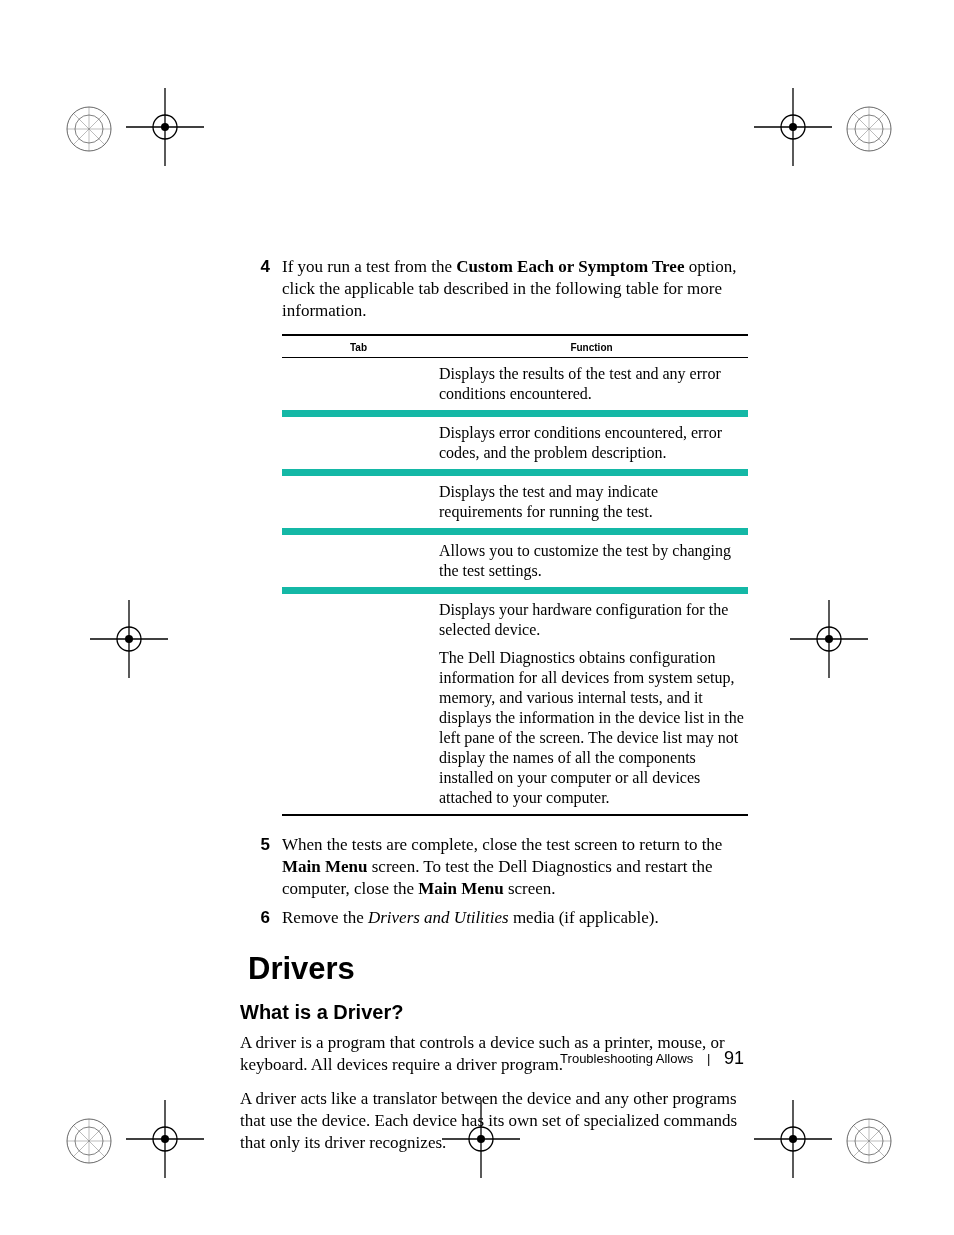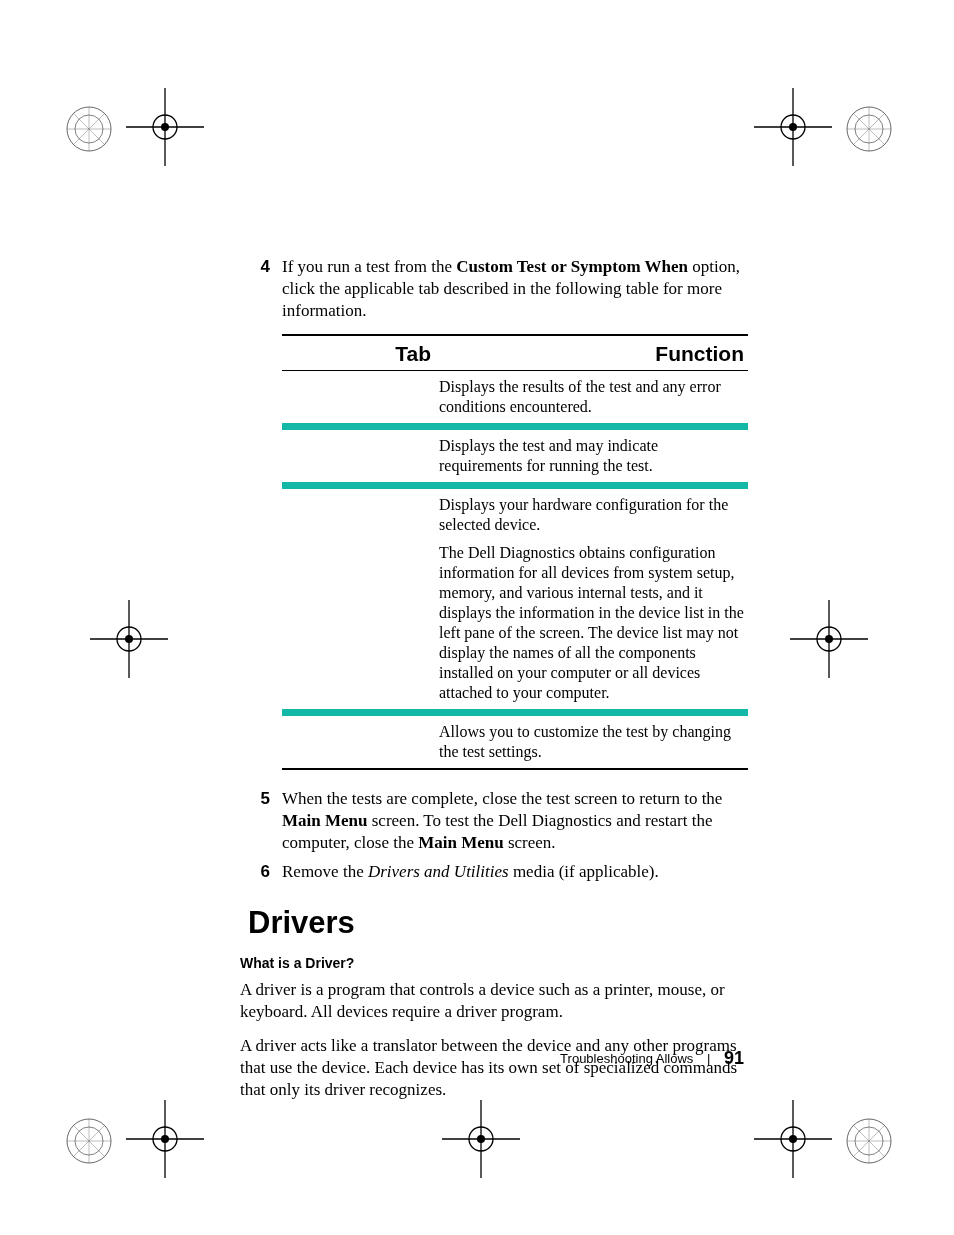--- a/index.html
+++ b/index.html
@@ -48,22 +48,22 @@
   table.tabfn {
     width: 466px;
     margin-left: 42px;
     border-collapse: collapse;
     margin-top: 12px;
     margin-bottom: 18px;
   }
   table.tabfn th {
     font-family: Arial, Helvetica, sans-serif;
     font-weight: bold;
-    font-size: 21px;
-    text-align: right;
+    font-size: 10px;
+    text-align: center;
     border-top: 2px solid #000;
     border-bottom: 1px solid #000;
     padding: 6px 4px 4px 4px;
   }
   table.tabfn td {
     font-size: 16px;
     line-height: 1.25;
     border-bottom: 7px solid #14b8a6;
     padding: 6px 4px 6px 4px;
     vertical-align: top;
@@ -74,40 +74,40 @@
 
   h1.section {
     font-family: Arial, Helvetica, sans-serif;
     font-weight: bold;
     font-size: 31px;
     margin: 22px 0 14px 8px;
   }
   h2.sub {
     font-family: Arial, Helvetica, sans-serif;
     font-weight: bold;
-    font-size: 14px;
+    font-size: 20px;
     margin: 0 0 8px 0;
   }
   p.body {
     font-size: 17px;
     line-height: 1.3;
     margin: 0 0 12px 0;
   }
 
   .footer {
     position: absolute;
     left: 240px;
     top: 1048px;
     width: 504px;
     font-family: Arial, Helvetica, sans-serif;
     font-size: 13px;
     text-align: right;
   }
   .footer .sep { margin: 0 10px; color: #000; }
-  .footer .pg { font-weight: bold; font-size: 18px; vertical-align: -1px; }
+  .footer .pg { font-weight: normal; font-size: 18px; vertical-align: -1px; }
 
   
   .mark { position: absolute; }
   .mark svg { display: block; }
 
   .corner-rosette circle.outer { fill:none; stroke:#000; stroke-width:0.6; }
   .corner-rosette circle.mid   { fill:none; stroke:#000; stroke-width:0.5; }
 
   .reg-target line { stroke:#000; stroke-width:1.3; }
   .reg-target circle.o { fill:none; stroke:#000; stroke-width:1.3; }
@@ -225,50 +225,54 @@
       <line x1="9" y1="9" x2="41" y2="41" stroke="#555" stroke-width="0.4"></line>
       <line x1="41" y1="9" x2="9" y2="41" stroke="#555" stroke-width="0.4"></line>
     </svg>
   </div>
 
   <div class="content">
 
     <div class="step">
       <div class="num">4</div>
       <div class="txt">
-        <span>If you run a test from the </span><b>Custom Test or Symptom When</b><span> option, click the applicable tab described in the following table for more information.</span>
+        <span>If you run a test from the </span><b>Custom Each or Symptom Tree</b><span> option, click the applicable tab described in the following table for more information.</span>
       </div>
     </div>
 
     <table class="tabfn">
       <thead>
         <tr>
           <th style="width:145px;">Tab</th>
           <th>Function</th>
         </tr>
       </thead>
       <tbody>
         <tr>
           <td></td>
           <td>Displays the results of the test and any error conditions encountered.</td>
         </tr>
         <tr>
           <td></td>
+          <td>Displays error conditions encountered, error codes, and the problem description.</td>
+        </tr>
+        <tr>
+          <td></td>
           <td>Displays the test and may indicate requirements for running the test.</td>
+        </tr>
+        <tr>
+          <td></td>
+          <td>Allows you to customize the test by changing the test settings.</td>
         </tr>
         <tr>
           <td></td>
           <td>
             <p>Displays your hardware configuration for the selected device.</p>
             <p>The Dell Diagnostics obtains configuration information for all devices from system setup, memory, and various internal tests, and it displays the information in the device list in the left pane of the screen. The device list may not display the names of all the components installed on your computer or all devices attached to your computer.</p>
           </td>
-        </tr>
-        <tr>
-          <td></td>
-          <td>Allows you to customize the test by changing the test settings.</td>
         </tr>
       </tbody>
     </table>
 
     <div class="step">
       <div class="num">5</div>
       <div class="txt">
         <span>When the tests are complete, close the test screen to return to the </span><b>Main Menu</b><span> screen. To test the Dell Diagnostics and restart the computer, close the </span><b>Main Menu</b><span> screen.</span>
       </div>
     </div>

